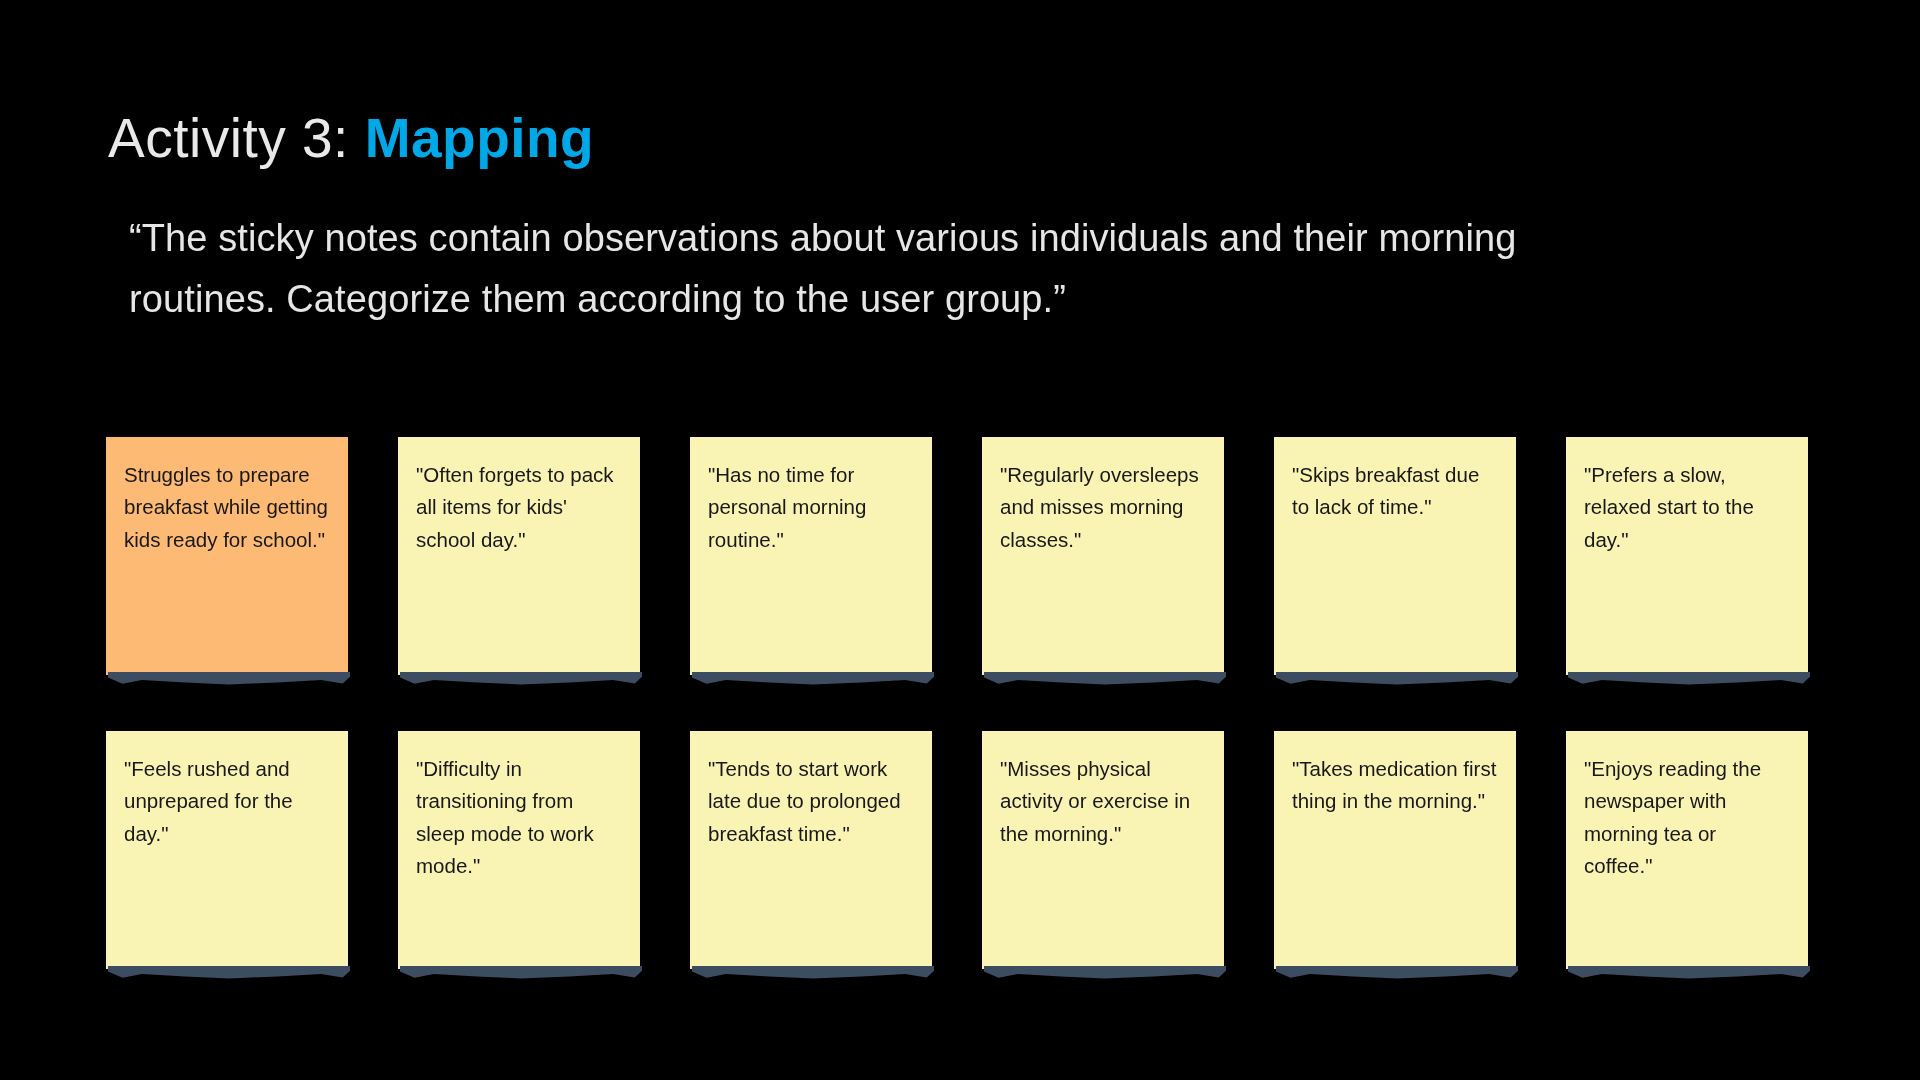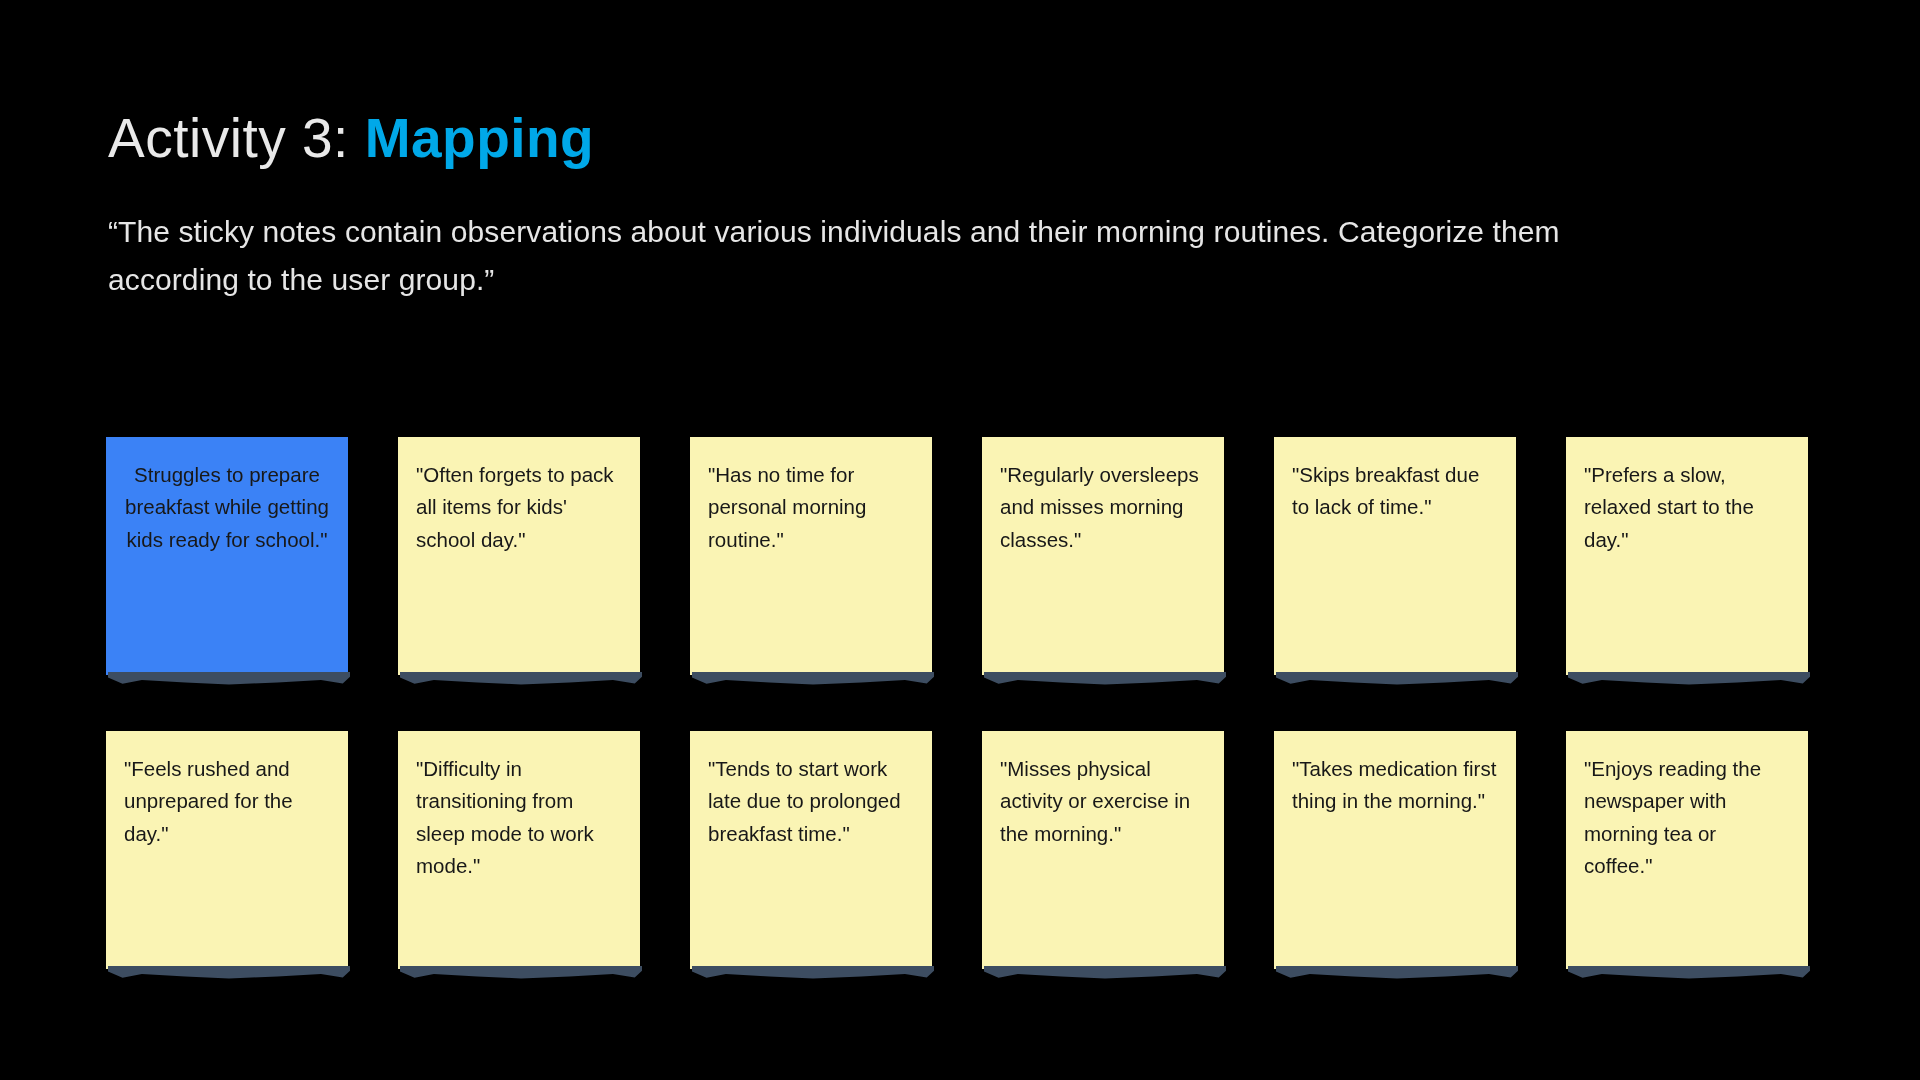--- a/index.html
+++ b/index.html
@@ -32,26 +32,27 @@
     line-height:1.12;
     color:#e8e8e8;
     white-space:nowrap;
   }
   .page-title .title-static { color:#e9e9e9; font-weight:400; }
   .page-title .title-accent { font-weight:700;text-align:right; }
 
   .page-subtitle {
     margin-top:38px;
     font-family:"Liberation Sans", sans-serif;
-    font-size:30px;
+    font-size:38px;
     font-weight:400;
     line-height:1.62;
     color:#e6e6e6;
     max-width:1460px;
     letter-spacing:0.1px;
+    margin-left:21px;
   }
 
   
   .notes-grid {
     position:absolute;
     left:106px;
     top:437px;
     width:1712px;
     display:grid;
     grid-template-columns:repeat(6, 242px);
@@ -102,21 +103,21 @@
 
 <div class="header">
   <div class="page-title">
     <span class="title-static" style="color: rgb(233, 233, 233); text-align: right;">Activity 3: </span><span class="title-accent" style="color: rgb(0, 168, 232);">Mapping</span>
   </div>
   <div class="page-subtitle" style="color: rgb(230, 230, 230);">“The sticky notes contain observations about various individuals and their morning routines. Categorize them according to the user group.”</div>
 </div>
 
 <div class="notes-grid">
 
-  <div class="sticky-note" style="background: #3b82f6; text-align: center;">
+  <div class="sticky-note" style="background: #fdba74;">
     <div class="note-text" style="color: rgb(24, 24, 24);">Struggles to prepare breakfast while getting kids ready for school."</div>
   </div>
 
   <div class="sticky-note" style="background: rgb(250, 244, 180);">
     <div class="note-text" style="color: rgb(24, 24, 24);">"Often forgets to pack all items for kids' school day."</div>
   </div>
 
   <div class="sticky-note" style="background: rgb(250, 244, 180);">
     <div class="note-text" style="color: rgb(24, 24, 24);">"Has no time for personal morning routine."</div>
   </div>

